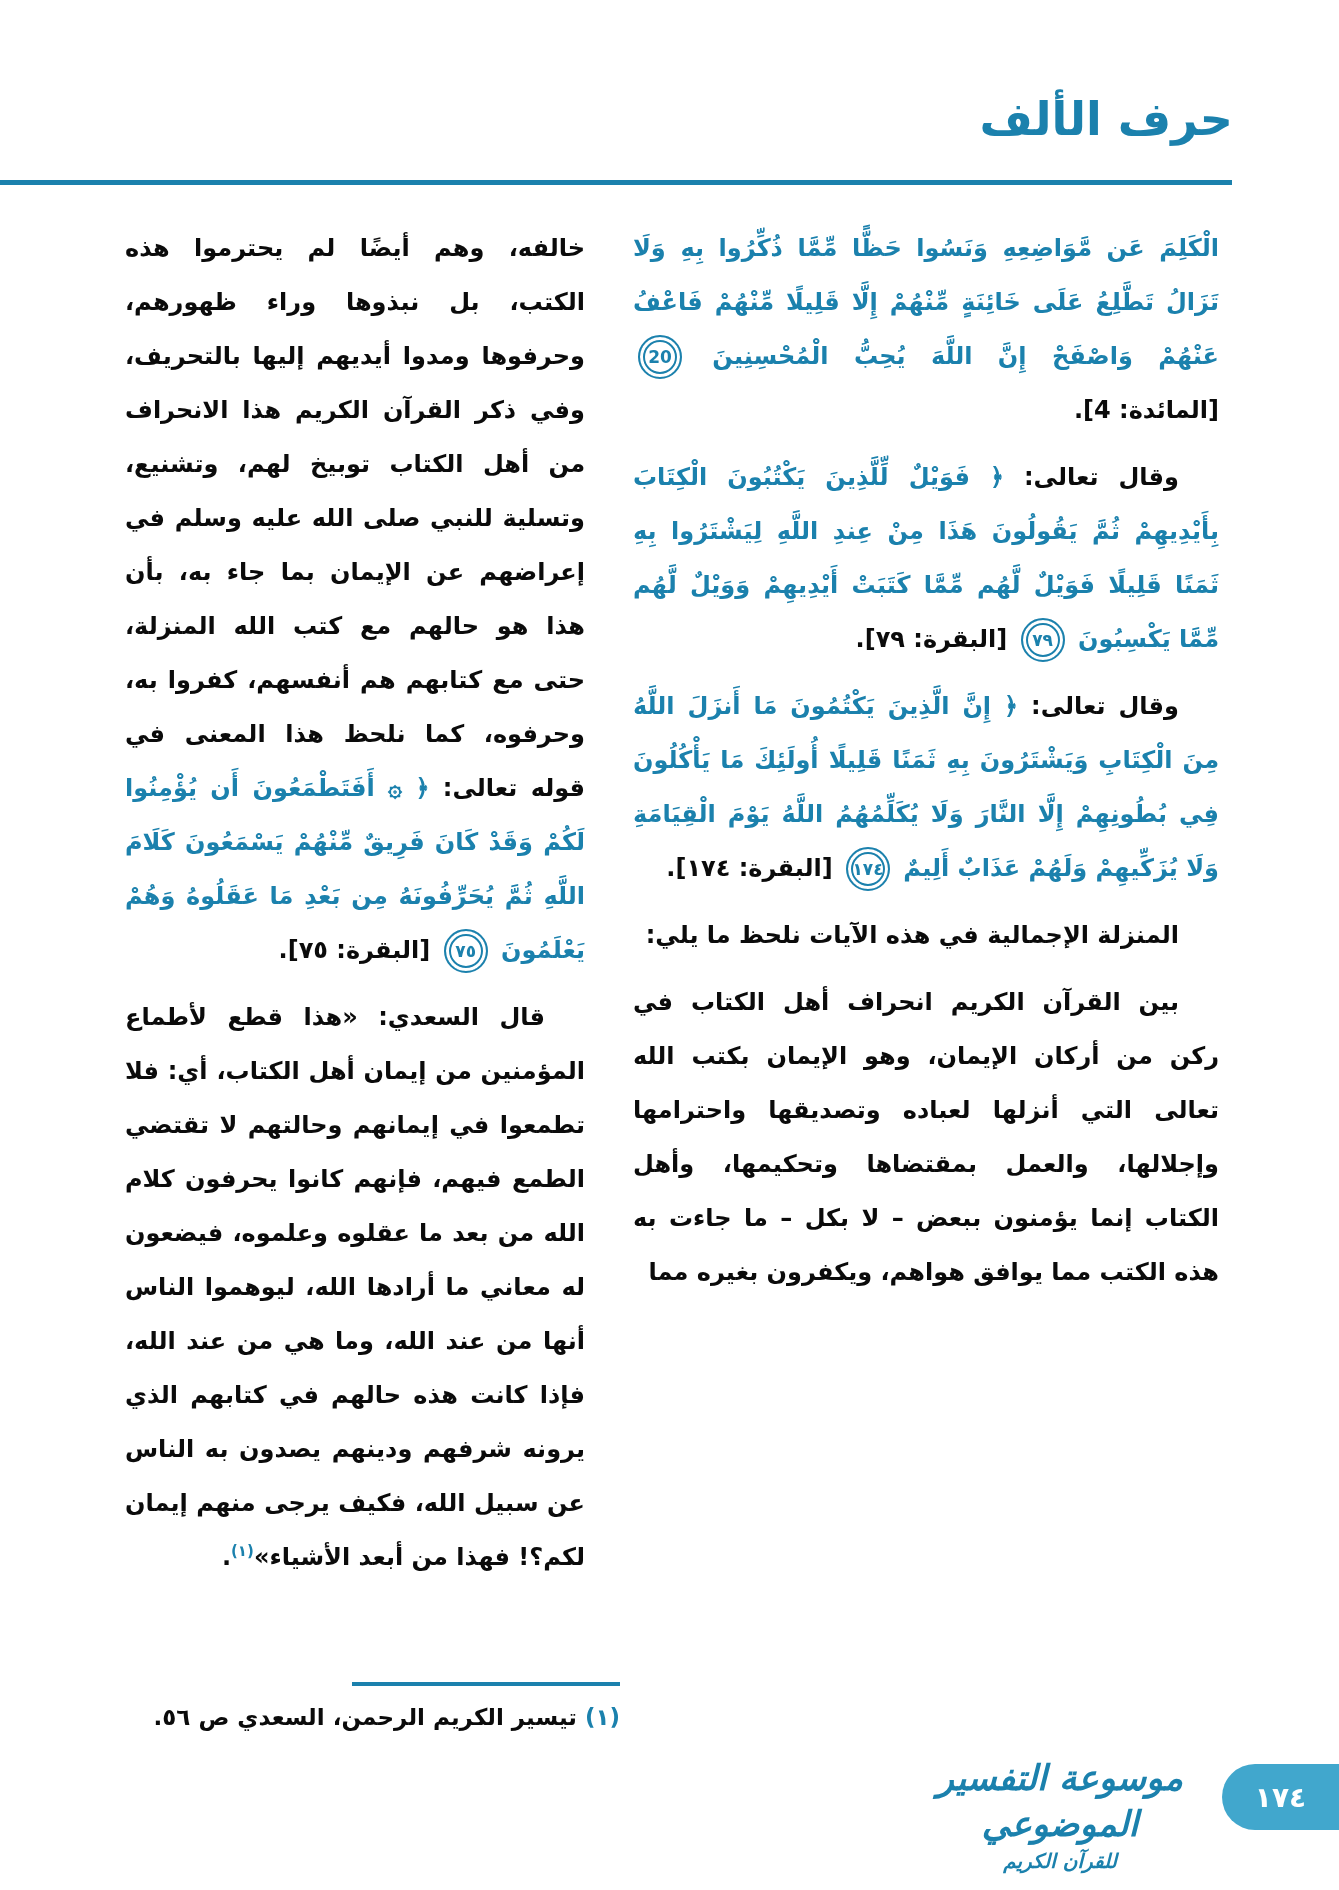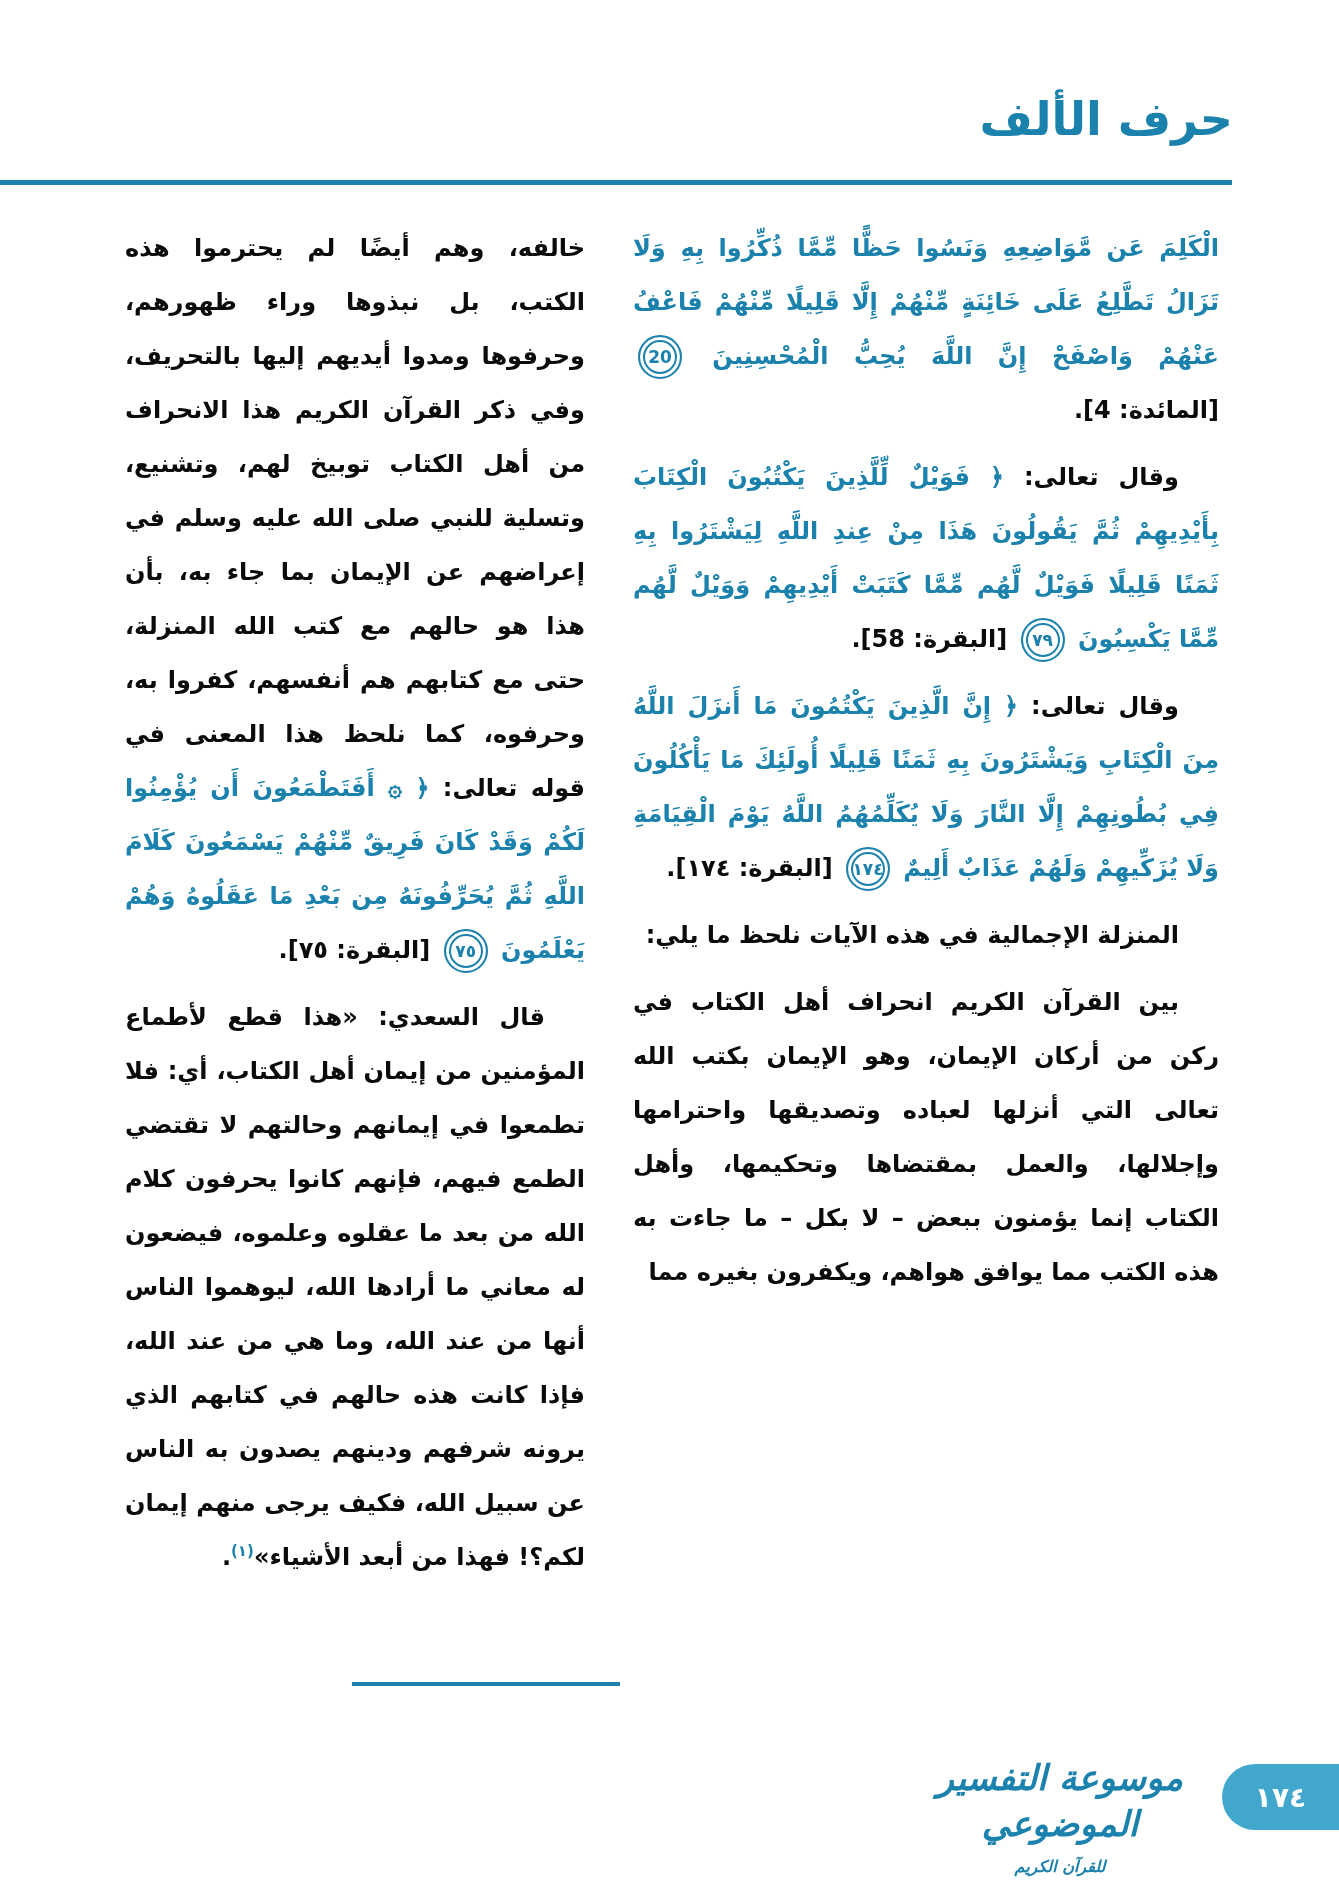--- a/index.html
+++ b/index.html
@@ -95,24 +95,24 @@
     color:var(--teal);
     direction:rtl;
   }
   .footer-logo .logo-main{
     font-size:35px;font-weight:bold;
     font-style:italic;
     line-height:1.3;
     display:block;
   }
   .footer-logo .logo-sub{
-    font-size:16px;font-weight:bold;
+    font-size:20px;font-weight:bold;
     font-style:italic;
     display:block;
-    margin-top:10px;
+    margin-top:2px;
   }
   .page-tab{
     position:absolute;top:1764px;right:0;
     width:117px;height:66px;
     background:var(--tab);
     border-radius:33px 0 0 33px;
     display:flex;align-items:center;justify-content:center;
     color:#ffffff;
     font-size:28px;font-weight:bold;
     letter-spacing:2px;
@@ -120,33 +120,36 @@
 </style>
 </head>
 <body>
 
 <div class="page-header-title">حرف الألف</div>
 <div class="header-rule"></div>
 
 <div class="content">
   <div class="col col-right">
       <p class="para"><span class="quran">الْكَلِمَ عَن مَّوَاضِعِهِ وَنَسُوا حَظًّا مِّمَّا ذُكِّرُوا بِهِ وَلَا تَزَالُ تَطَّلِعُ عَلَى خَائِنَةٍ مِّنْهُمْ إِلَّا قَلِيلًا مِّنْهُمْ فَاعْفُ عَنْهُمْ وَاصْفَحْ إِنَّ اللَّهَ يُحِبُّ الْمُحْسِنِينَ </span><span class="medallion">20</span><span class="ref"> [المائدة: 4].</span></p>
-      <p class="para indent"><span class="body-text">وقال تعالى: </span><span class="quran">﴿ فَوَيْلٌ لِّلَّذِينَ يَكْتُبُونَ الْكِتَابَ بِأَيْدِيهِمْ ثُمَّ يَقُولُونَ هَذَا مِنْ عِندِ اللَّهِ لِيَشْتَرُوا بِهِ ثَمَنًا قَلِيلًا فَوَيْلٌ لَّهُم مِّمَّا كَتَبَتْ أَيْدِيهِمْ وَوَيْلٌ لَّهُم مِّمَّا يَكْسِبُونَ </span><span class="medallion">٧٩</span><span class="ref"> [البقرة: 58].</span></p>
+      <p class="para indent"><span class="body-text">وقال تعالى: </span><span class="quran">﴿ فَوَيْلٌ لِّلَّذِينَ يَكْتُبُونَ الْكِتَابَ بِأَيْدِيهِمْ ثُمَّ يَقُولُونَ هَذَا مِنْ عِندِ اللَّهِ لِيَشْتَرُوا بِهِ ثَمَنًا قَلِيلًا فَوَيْلٌ لَّهُم مِّمَّا كَتَبَتْ أَيْدِيهِمْ وَوَيْلٌ لَّهُم مِّمَّا يَكْسِبُونَ </span><span class="medallion">٧٩</span><span class="ref"> [البقرة: ٧٩].</span></p>
       <p class="para indent"><span class="body-text">وقال تعالى: </span><span class="quran">﴿ إِنَّ الَّذِينَ يَكْتُمُونَ مَا أَنزَلَ اللَّهُ مِنَ الْكِتَابِ وَيَشْتَرُونَ بِهِ ثَمَنًا قَلِيلًا أُولَئِكَ مَا يَأْكُلُونَ فِي بُطُونِهِمْ إِلَّا النَّارَ وَلَا يُكَلِّمُهُمُ اللَّهُ يَوْمَ الْقِيَامَةِ وَلَا يُزَكِّيهِمْ وَلَهُمْ عَذَابٌ أَلِيمٌ </span><span class="medallion">١٧٤</span><span class="ref"> [البقرة: ١٧٤].</span></p>
       <p class="para indent"><span class="body-text">المنزلة الإجمالية في هذه الآيات نلحظ ما يلي:</span></p>
       <p class="para indent"><span class="body-text">بين القرآن الكريم انحراف أهل الكتاب في ركن من أركان الإيمان، وهو الإيمان بكتب الله تعالى التي أنزلها لعباده وتصديقها واحترامها وإجلالها، والعمل بمقتضاها وتحكيمها، وأهل الكتاب إنما يؤمنون ببعض – لا بكل – ما جاءت به هذه الكتب مما يوافق هواهم، ويكفرون بغيره مما</span></p>
     </div>
   <div class="col col-left">
       <p class="para"><span class="body-text">خالفه، وهم أيضًا لم يحترموا هذه الكتب، بل نبذوها وراء ظهورهم، وحرفوها ومدوا أيديهم إليها بالتحريف، وفي ذكر القرآن الكريم هذا الانحراف من أهل الكتاب توبيخ لهم، وتشنيع، وتسلية للنبي صلى الله عليه وسلم في إعراضهم عن الإيمان بما جاء به، بأن هذا هو حالهم مع كتب الله المنزلة، حتى مع كتابهم هم أنفسهم، كفروا به، وحرفوه، كما نلحظ هذا المعنى في قوله تعالى: </span><span class="quran">﴿ ۞ أَفَتَطْمَعُونَ أَن يُؤْمِنُوا لَكُمْ وَقَدْ كَانَ فَرِيقٌ مِّنْهُمْ يَسْمَعُونَ كَلَامَ اللَّهِ ثُمَّ يُحَرِّفُونَهُ مِن بَعْدِ مَا عَقَلُوهُ وَهُمْ يَعْلَمُونَ </span><span class="medallion">٧٥</span><span class="ref"> [البقرة: ٧٥].</span></p>
       <p class="para indent"><span class="body-text">قال السعدي: «هذا قطع لأطماع المؤمنين من إيمان أهل الكتاب، أي: فلا تطمعوا في إيمانهم وحالتهم لا تقتضي الطمع فيهم، فإنهم كانوا يحرفون كلام الله من بعد ما عقلوه وعلموه، فيضعون له معاني ما أرادها الله، ليوهموا الناس أنها من عند الله، وما هي من عند الله، فإذا كانت هذه حالهم في كتابهم الذي يرونه شرفهم ودينهم يصدون به الناس عن سبيل الله، فكيف يرجى منهم إيمان لكم؟! فهذا من أبعد الأشياء»</span><span class="sup">(١)</span><span class="body-text">.</span></p>
     </div>
 </div>
 
 <div class="footnote">
   <div class="footnote-rule"></div>
+  <div class="footnote-text">
+    <span class="footnote-marker">(١)</span><span> تيسير الكريم الرحمن، السعدي ص ٥٦.</span>
+  </div>
 </div>
 
 <div class="footer-logo">
   <span class="logo-main">موسوعة التفسير الموضوعي</span>
   <span class="logo-sub">للقرآن الكريم</span>
 </div>
 <div class="page-tab">
   <span>١٧٤</span>
 </div>
 

